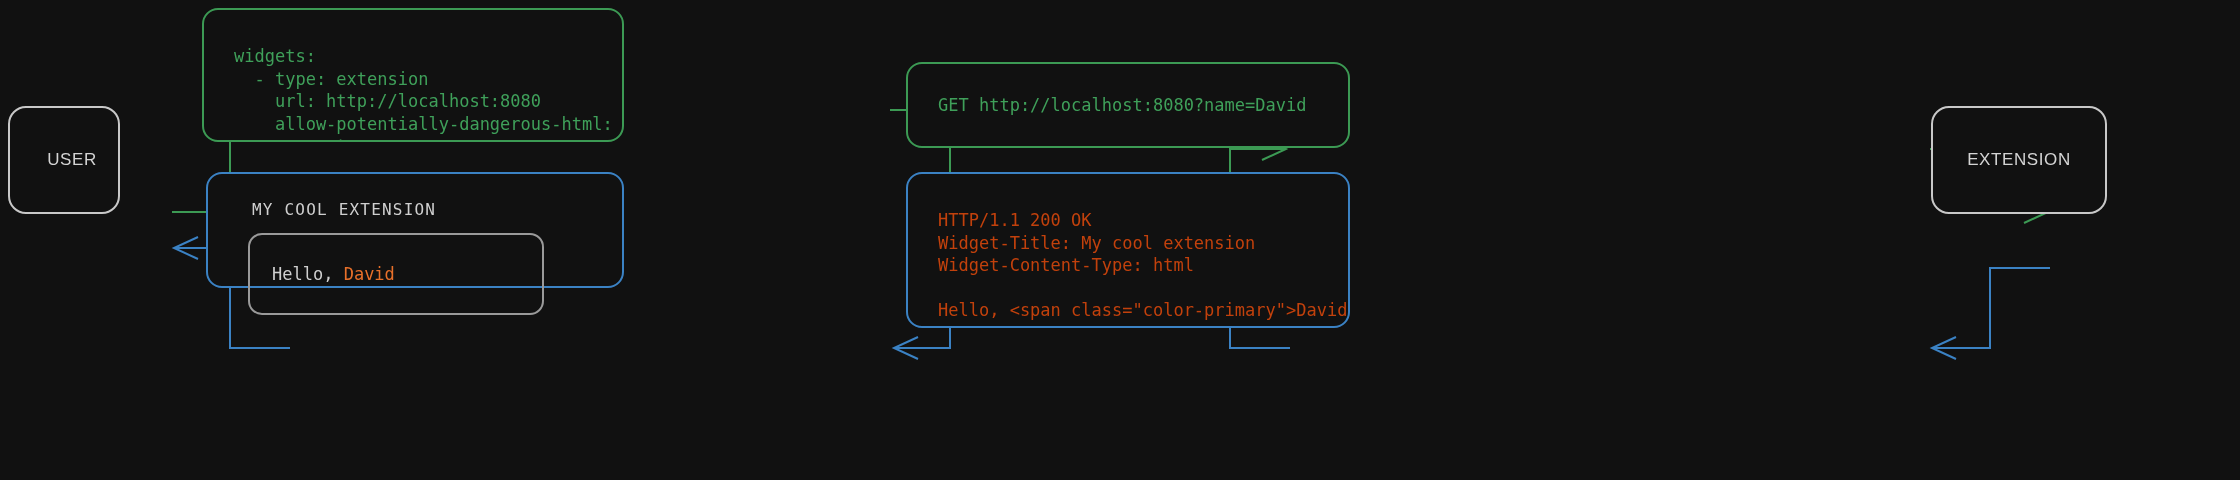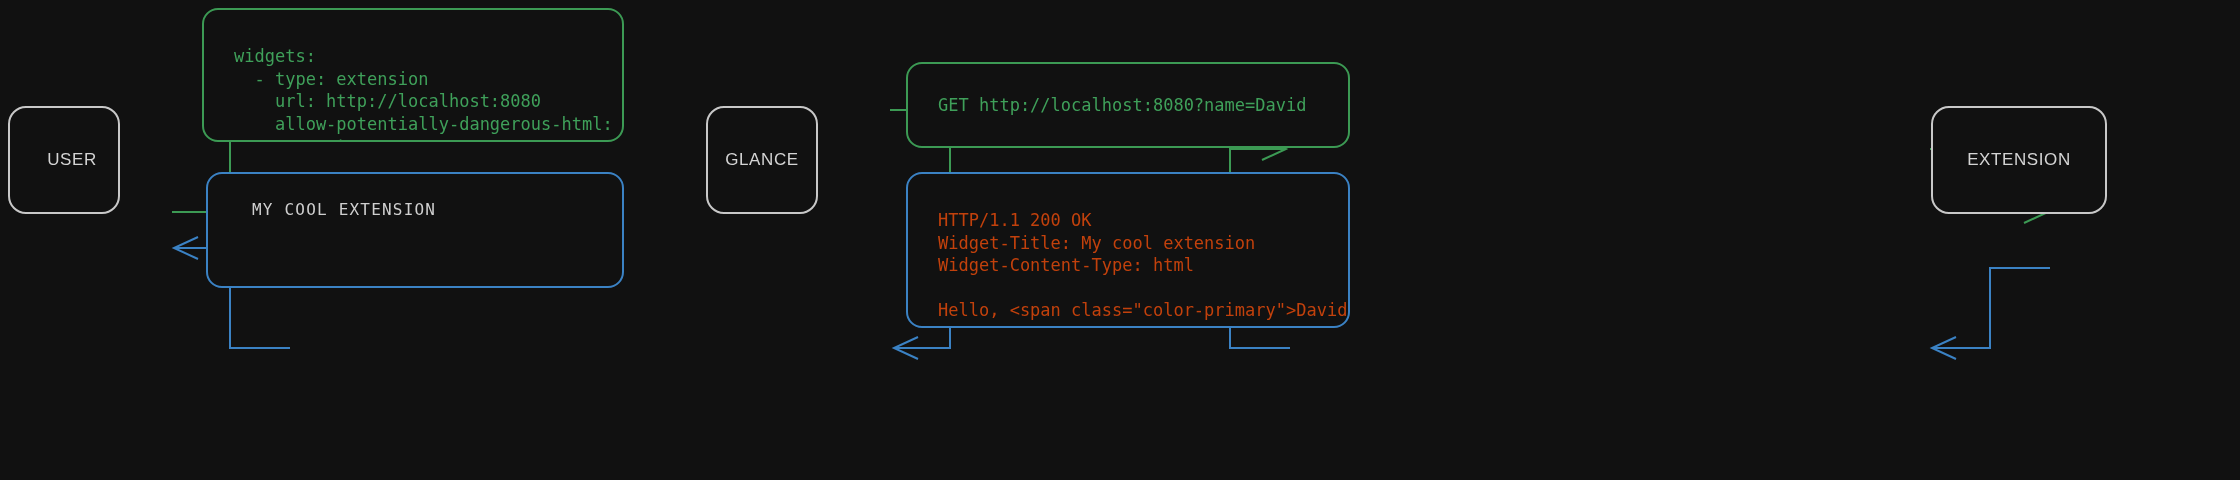--- a/index.html
+++ b/index.html
@@ -139,25 +139,25 @@
     <pre class="code green">widgets:
   - type: extension
     url: http://localhost:8080
     allow-potentially-dangerous-html: true
     parameters:
       name: David</pre>
   </div>
 
   <div class="widget-panel" style="left:206px; top:172px; width:418px; height:116px;">
     <div class="widget-title">MY COOL EXTENSION</div>
+    <div class="widget-card">
+      <span class="widget-card-text"><span>Hello, </span><span class="accent-name">David</span></span>
+    </div>
   </div>
 
-  <div class="node" style="left:706px; top:106px; width:112px; height:108px;">
-    <span class="node-label">GLANCE</span>
-  </div>
 
   <div class="codebox green" style="left:906px; top:62px; width:444px; height:86px; display:flex; align-items:center;">
     <pre class="code green">GET http://localhost:8080?name=David</pre>
   </div>
 
   <div class="codebox blue" style="left:906px; top:172px; width:444px; height:156px;">
     <pre class="code blue">HTTP/1.1 200 OK
 Widget-Title: My cool extension
 Widget-Content-Type: html
 

